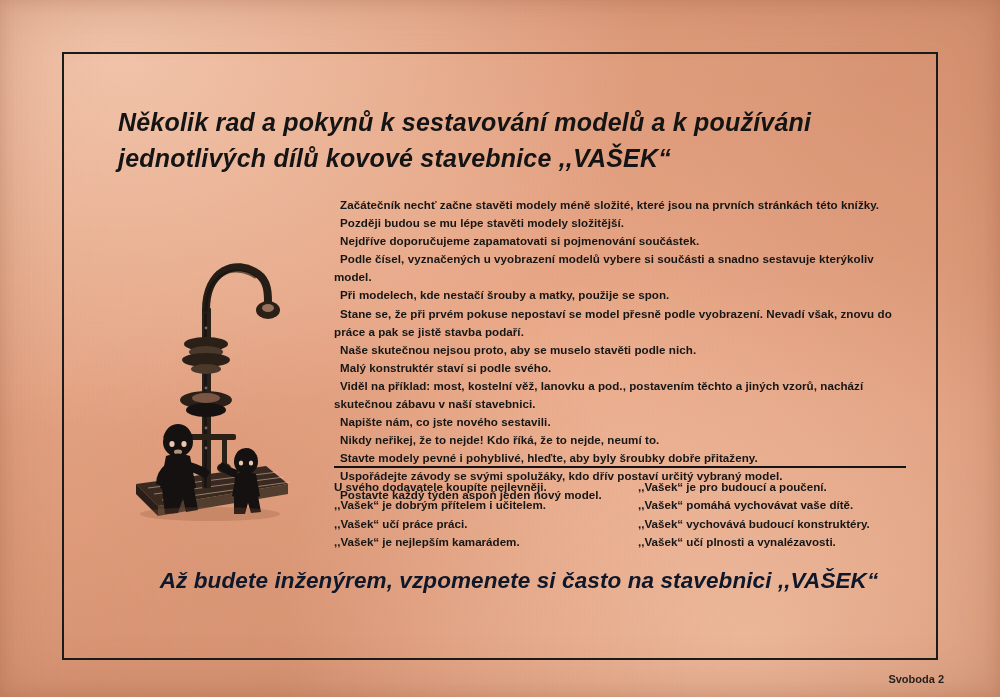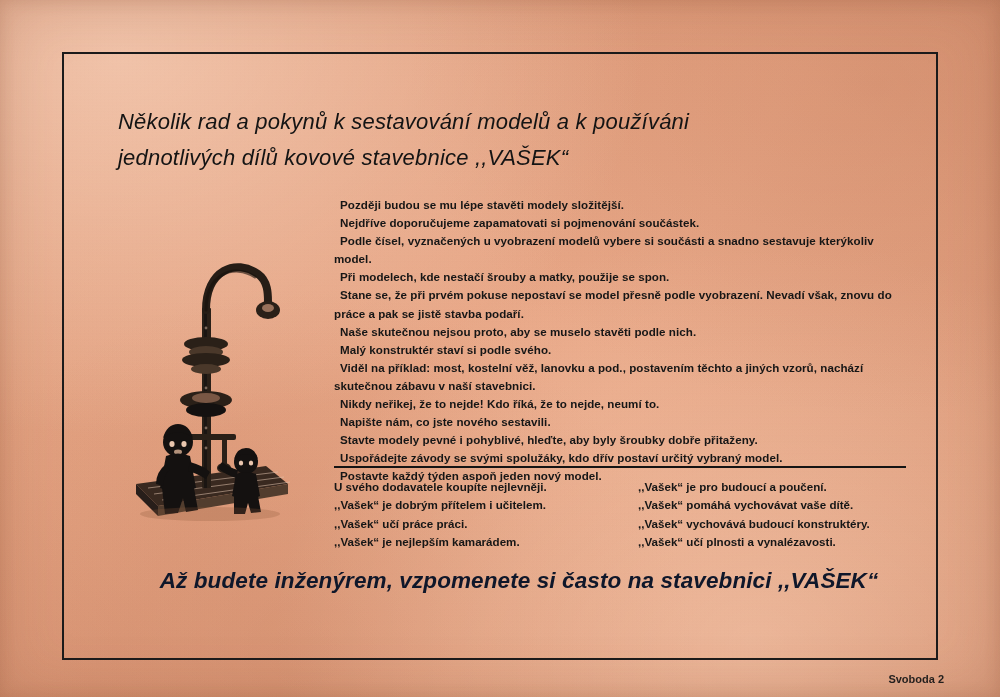--- a/index.html
+++ b/index.html
@@ -52,23 +52,23 @@
     border: 2px solid #1b1b1b;
     box-sizing: border-box;
   }
 
   .heading {
     position: absolute;
     left: 118px;
     top: 104px;
     width: 800px;
     color: #141414;
-    font-weight: normal;
+    font-weight: bold;
     font-style: italic;
-    font-size: 22px;
+    font-size: 25px;
     line-height: 36px;
     letter-spacing: 0.2px;
   }
   .heading .l2 { display:block; }
 
   .illus {
     position: absolute;
     left: 118px;
     top: 248px;
     width: 180px;
@@ -236,30 +236,31 @@
       <path class="ink3" d="M118,226 q10,-4 20,0 l4,22 q-14,6 -28,0 z"></path>
       <path class="ink3" d="M118,230 q-12,-4 -18,-10 l4,-6 q8,6 16,8 z"></path>
       <path class="ink3" d="M116,248 l24,0 l3,16 l-10,1 l-3,-10 l-3,11 l-11,0 z"></path>
     </g>
 
     <ellipse cx="92" cy="266" rx="70" ry="7" fill="#8a5638" opacity="0.25"></ellipse>
   </svg>
 </div>
 
 <div class="body-text">
+  <p>Začátečník nechť začne stavěti modely méně složité, které jsou na prvních stránkách této knížky.</p>
   <p>Později budou se mu lépe stavěti modely složitější.</p>
   <p>Nejdříve doporučujeme zapamatovati si pojmenování součástek.</p>
   <p>Podle čísel, vyznačených u vyobrazení modelů vybere si součásti a snadno sestavuje kterýkoliv model.</p>
   <p>Při modelech, kde nestačí šrouby a matky, použije se spon.</p>
   <p>Stane se, že při prvém pokuse nepostaví se model přesně podle vyobrazení. Nevadí však, znovu do práce a pak se jistě stavba podaří.</p>
   <p>Naše skutečnou nejsou proto, aby se muselo stavěti podle nich.</p>
   <p>Malý konstruktér staví si podle svého.</p>
   <p>Viděl na příklad: most, kostelní věž, lanovku a pod., postavením těchto a jiných vzorů, nachází skutečnou zábavu v naší stavebnici.</p>
+  <p>Napište nám, co jste nového sestavili.</p>
   <p>Nikdy neřikej, že to nejde! Kdo říká, že to nejde, neumí to.</p>
-  <p>Napište nám, co jste nového sestavili.</p>
   <p>Stavte modely pevné i pohyblivé, hleďte, aby byly šroubky dobře přitaženy.</p>
   <p>Uspořádejte závody se svými spolužáky, kdo dřív postaví určitý vybraný model.</p>
   <p>Postavte každý týden aspoň jeden nový model.</p>
 </div>
 
 <div class="rule"></div>
 
 <div class="cols">
   <div class="col left">
     <div>U svého dodavatele koupíte nejlevněji.</div>

